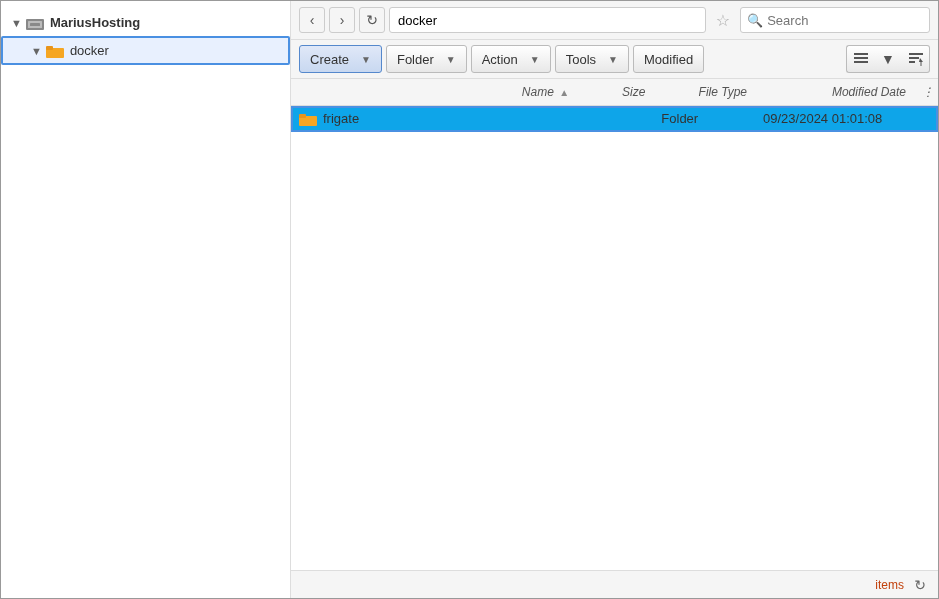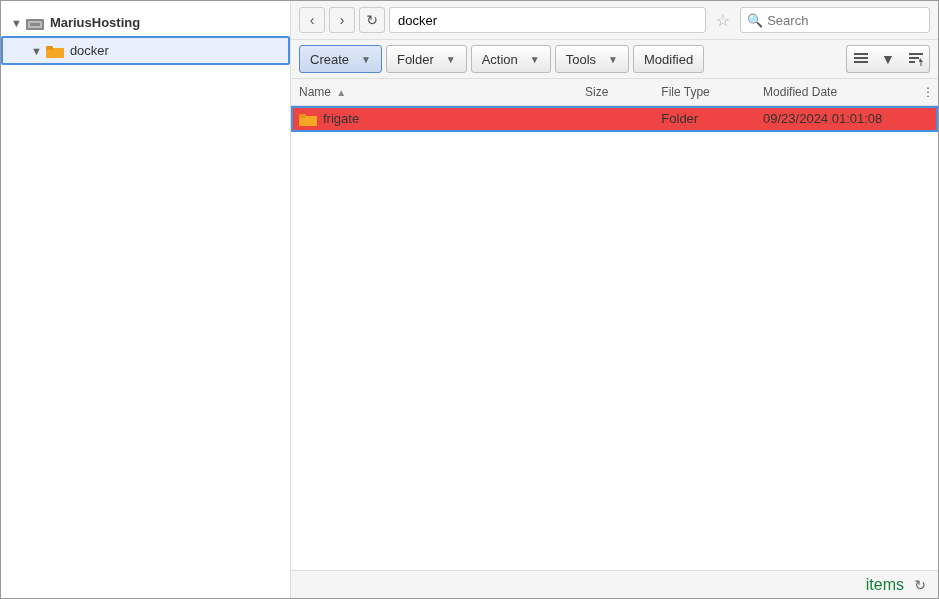--- a/index.html
+++ b/index.html
@@ -267,27 +267,28 @@
     }
     .file-table {
       width: 100%;
       border-collapse: collapse;
       table-layout: fixed;
     }
     .file-table thead th {
       background: #f5f5f5;
       border-bottom: 1px solid #ddd;
       padding: 6px 8px;
-      text-align: left;
+      text-align: right;
       font-size: 12px;
       font-weight: normal;
       color: #555;
       position: sticky;
       top: 0;
       z-index: 1;
+      font-style: italic;
     }
     .file-table thead th:last-child {
       width: 24px;
     }
     .col-name { width: 45%; }
     .col-size { width: 12%; }
     .col-type { width: 16%; }
     .col-date { width: 25%; }
     .col-menu { width: 5%; }
     .file-table tbody tr {
@@ -319,22 +320,22 @@
       border-top: 1px solid #ddd;
       background: #f5f5f5;
       display: flex;
       align-items: center;
       justify-content: flex-end;
       padding: 0 8px;
       gap: 6px;
       flex-shrink: 0;
     }
     .status-text {
-      font-size: 16px;
-      color: #15803d;
+      font-size: 12px;
+      color: #c2410c;
     }
     .refresh-status-btn {
       width: 20px;
       height: 20px;
       background: none;
       border: none;
       cursor: pointer;
       font-size: 14px;
       color: #666;
       display: flex;
@@ -448,21 +449,21 @@
               </th>
               <th class="col-date">
                 <span>Modified Date</span>
               </th>
               <th class="col-menu">
                 <span>⋮</span>
               </th>
             </tr>
           </thead>
           <tbody id="file-tbody">
-          <tr style="background: #ef4444; outline: rgb(74, 144, 226) solid 2px; outline-offset: -2px; margin-top: 20px;">
+          <tr style="background: #0ea5e9; outline: rgb(74, 144, 226) solid 2px; outline-offset: -2px; margin-top: 20px;">
                 <td>
     <div class="file-row-name">
       <svg width="18" height="14" viewBox="0 0 18 14" style="flex-shrink:0;">
         <rect x="0" y="4" width="18" height="10" rx="1" fill="#F5A623"></rect>
         <rect x="0" y="2" width="7" height="4" rx="1" fill="#E8941A"></rect>
       </svg>
       <span>frigate</span>
     </div>
                 </td>
                 <td></td>

